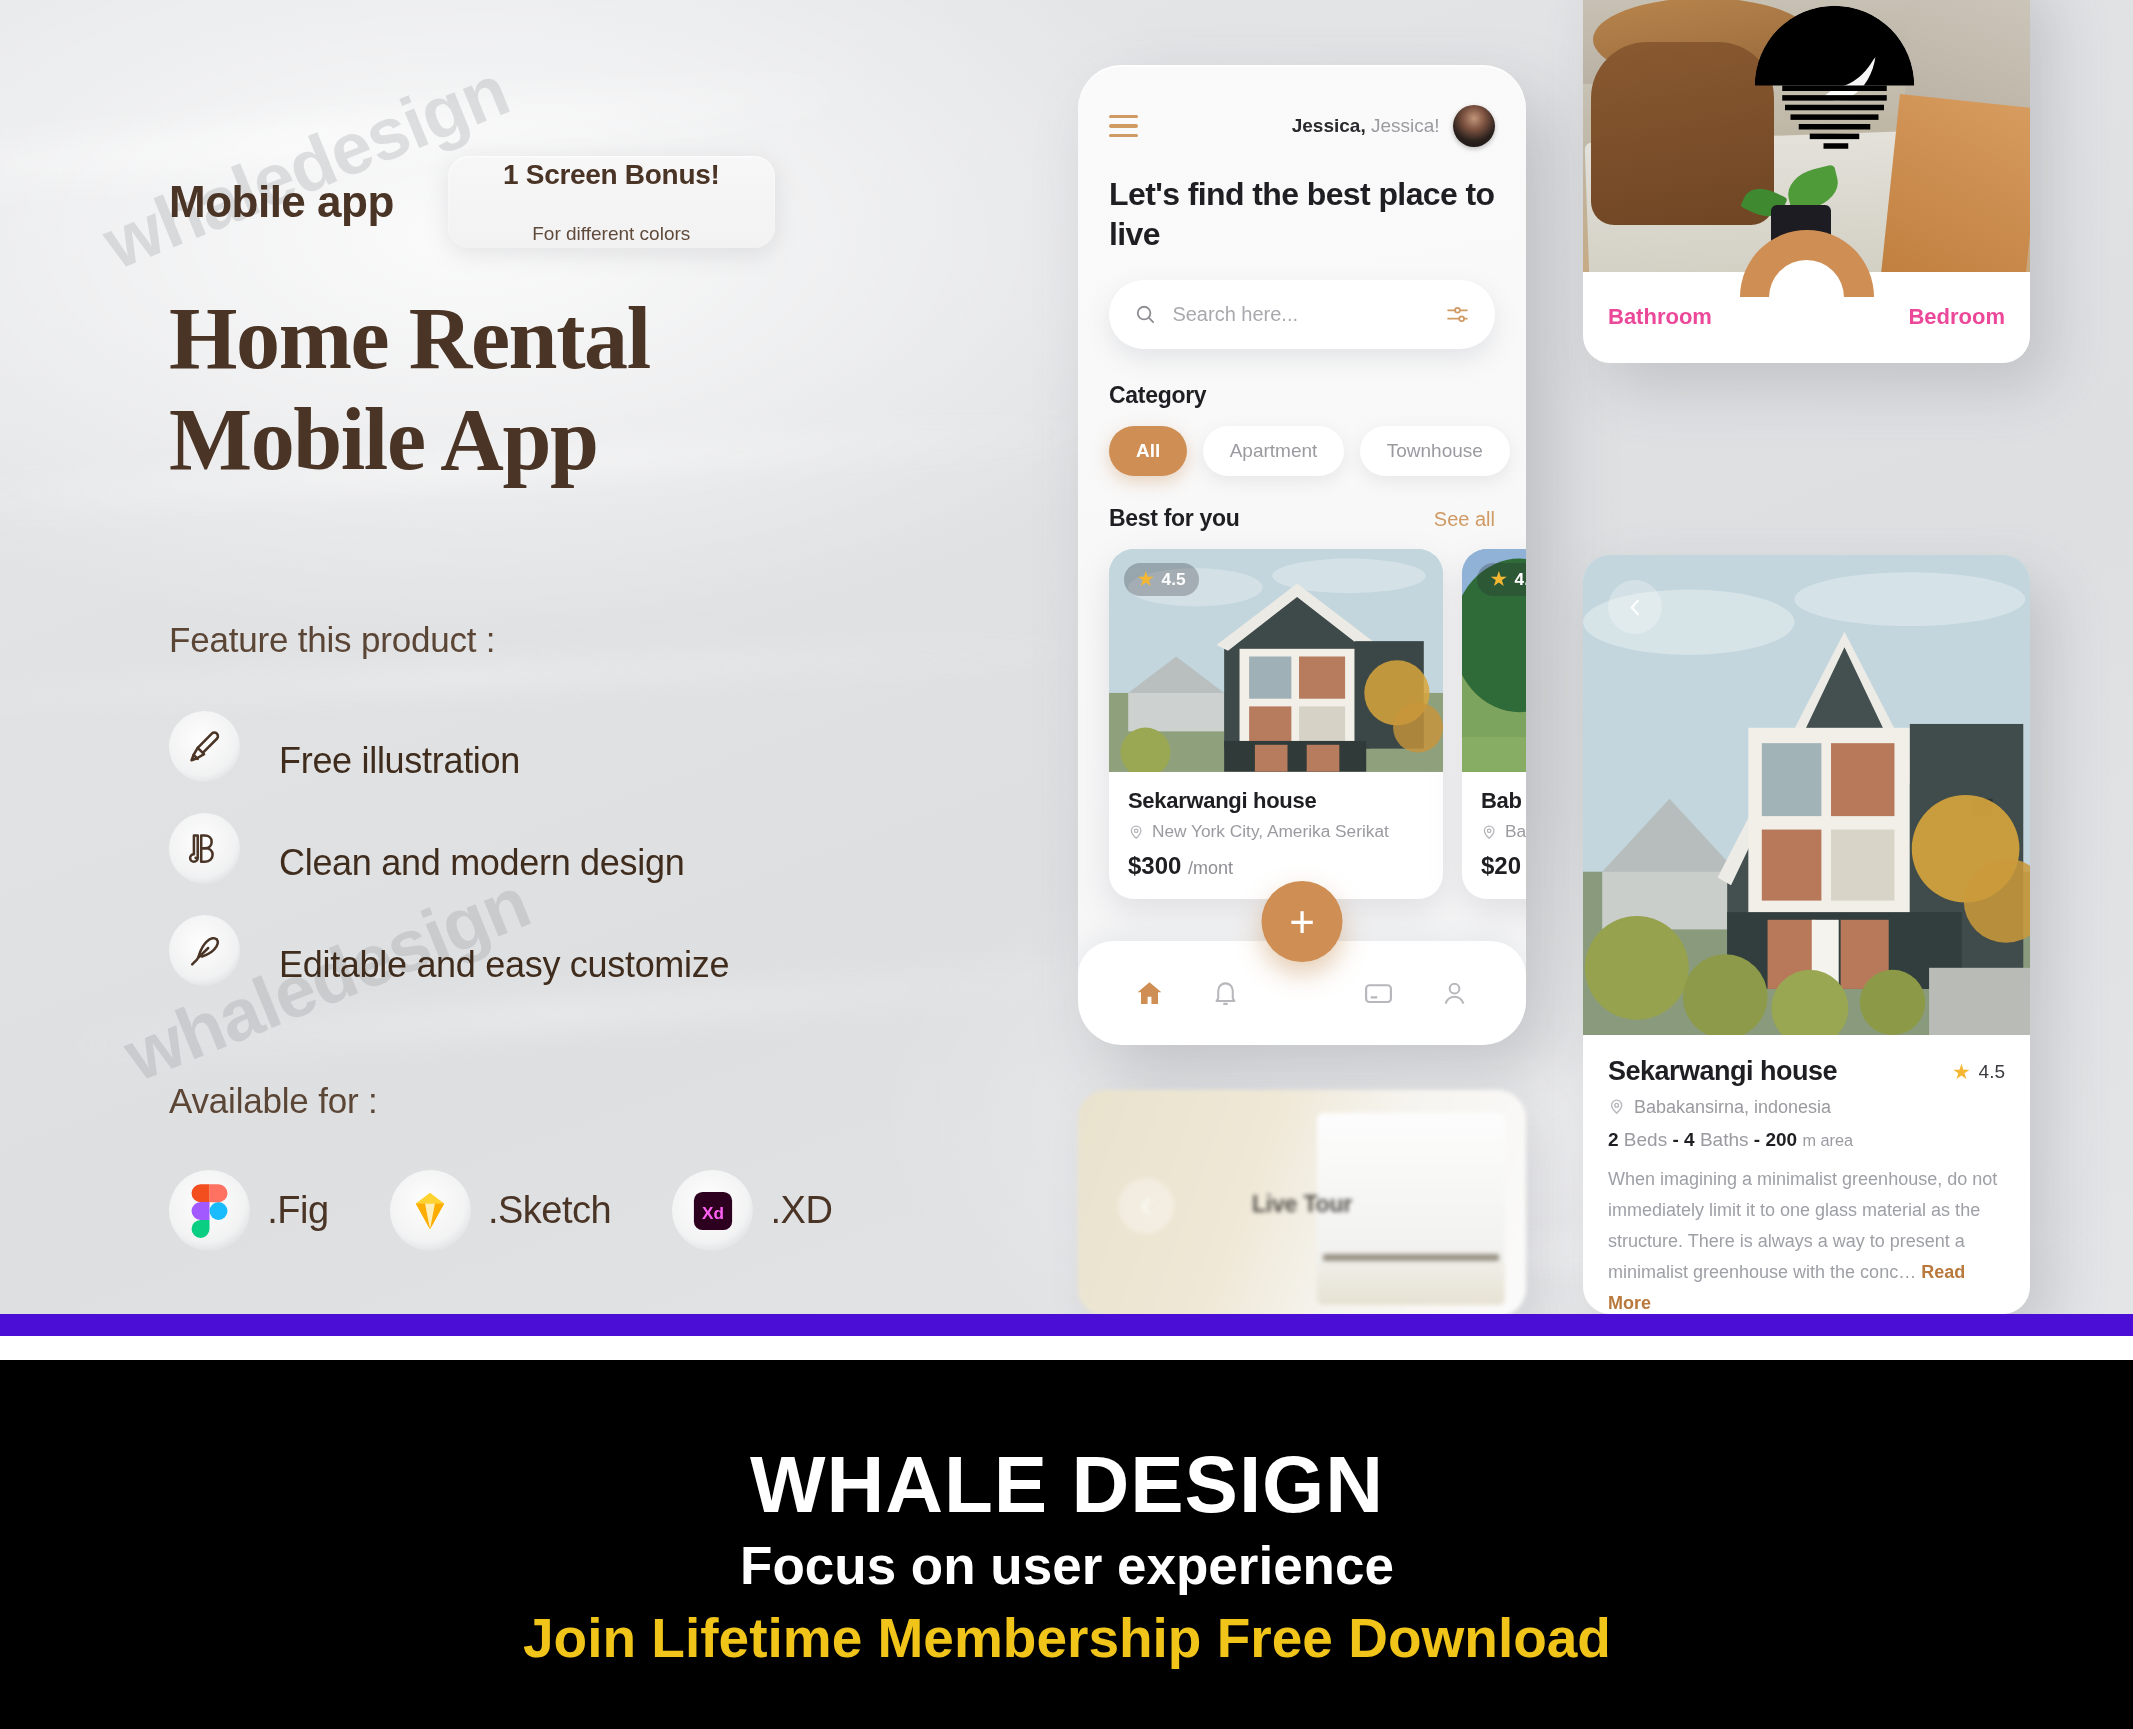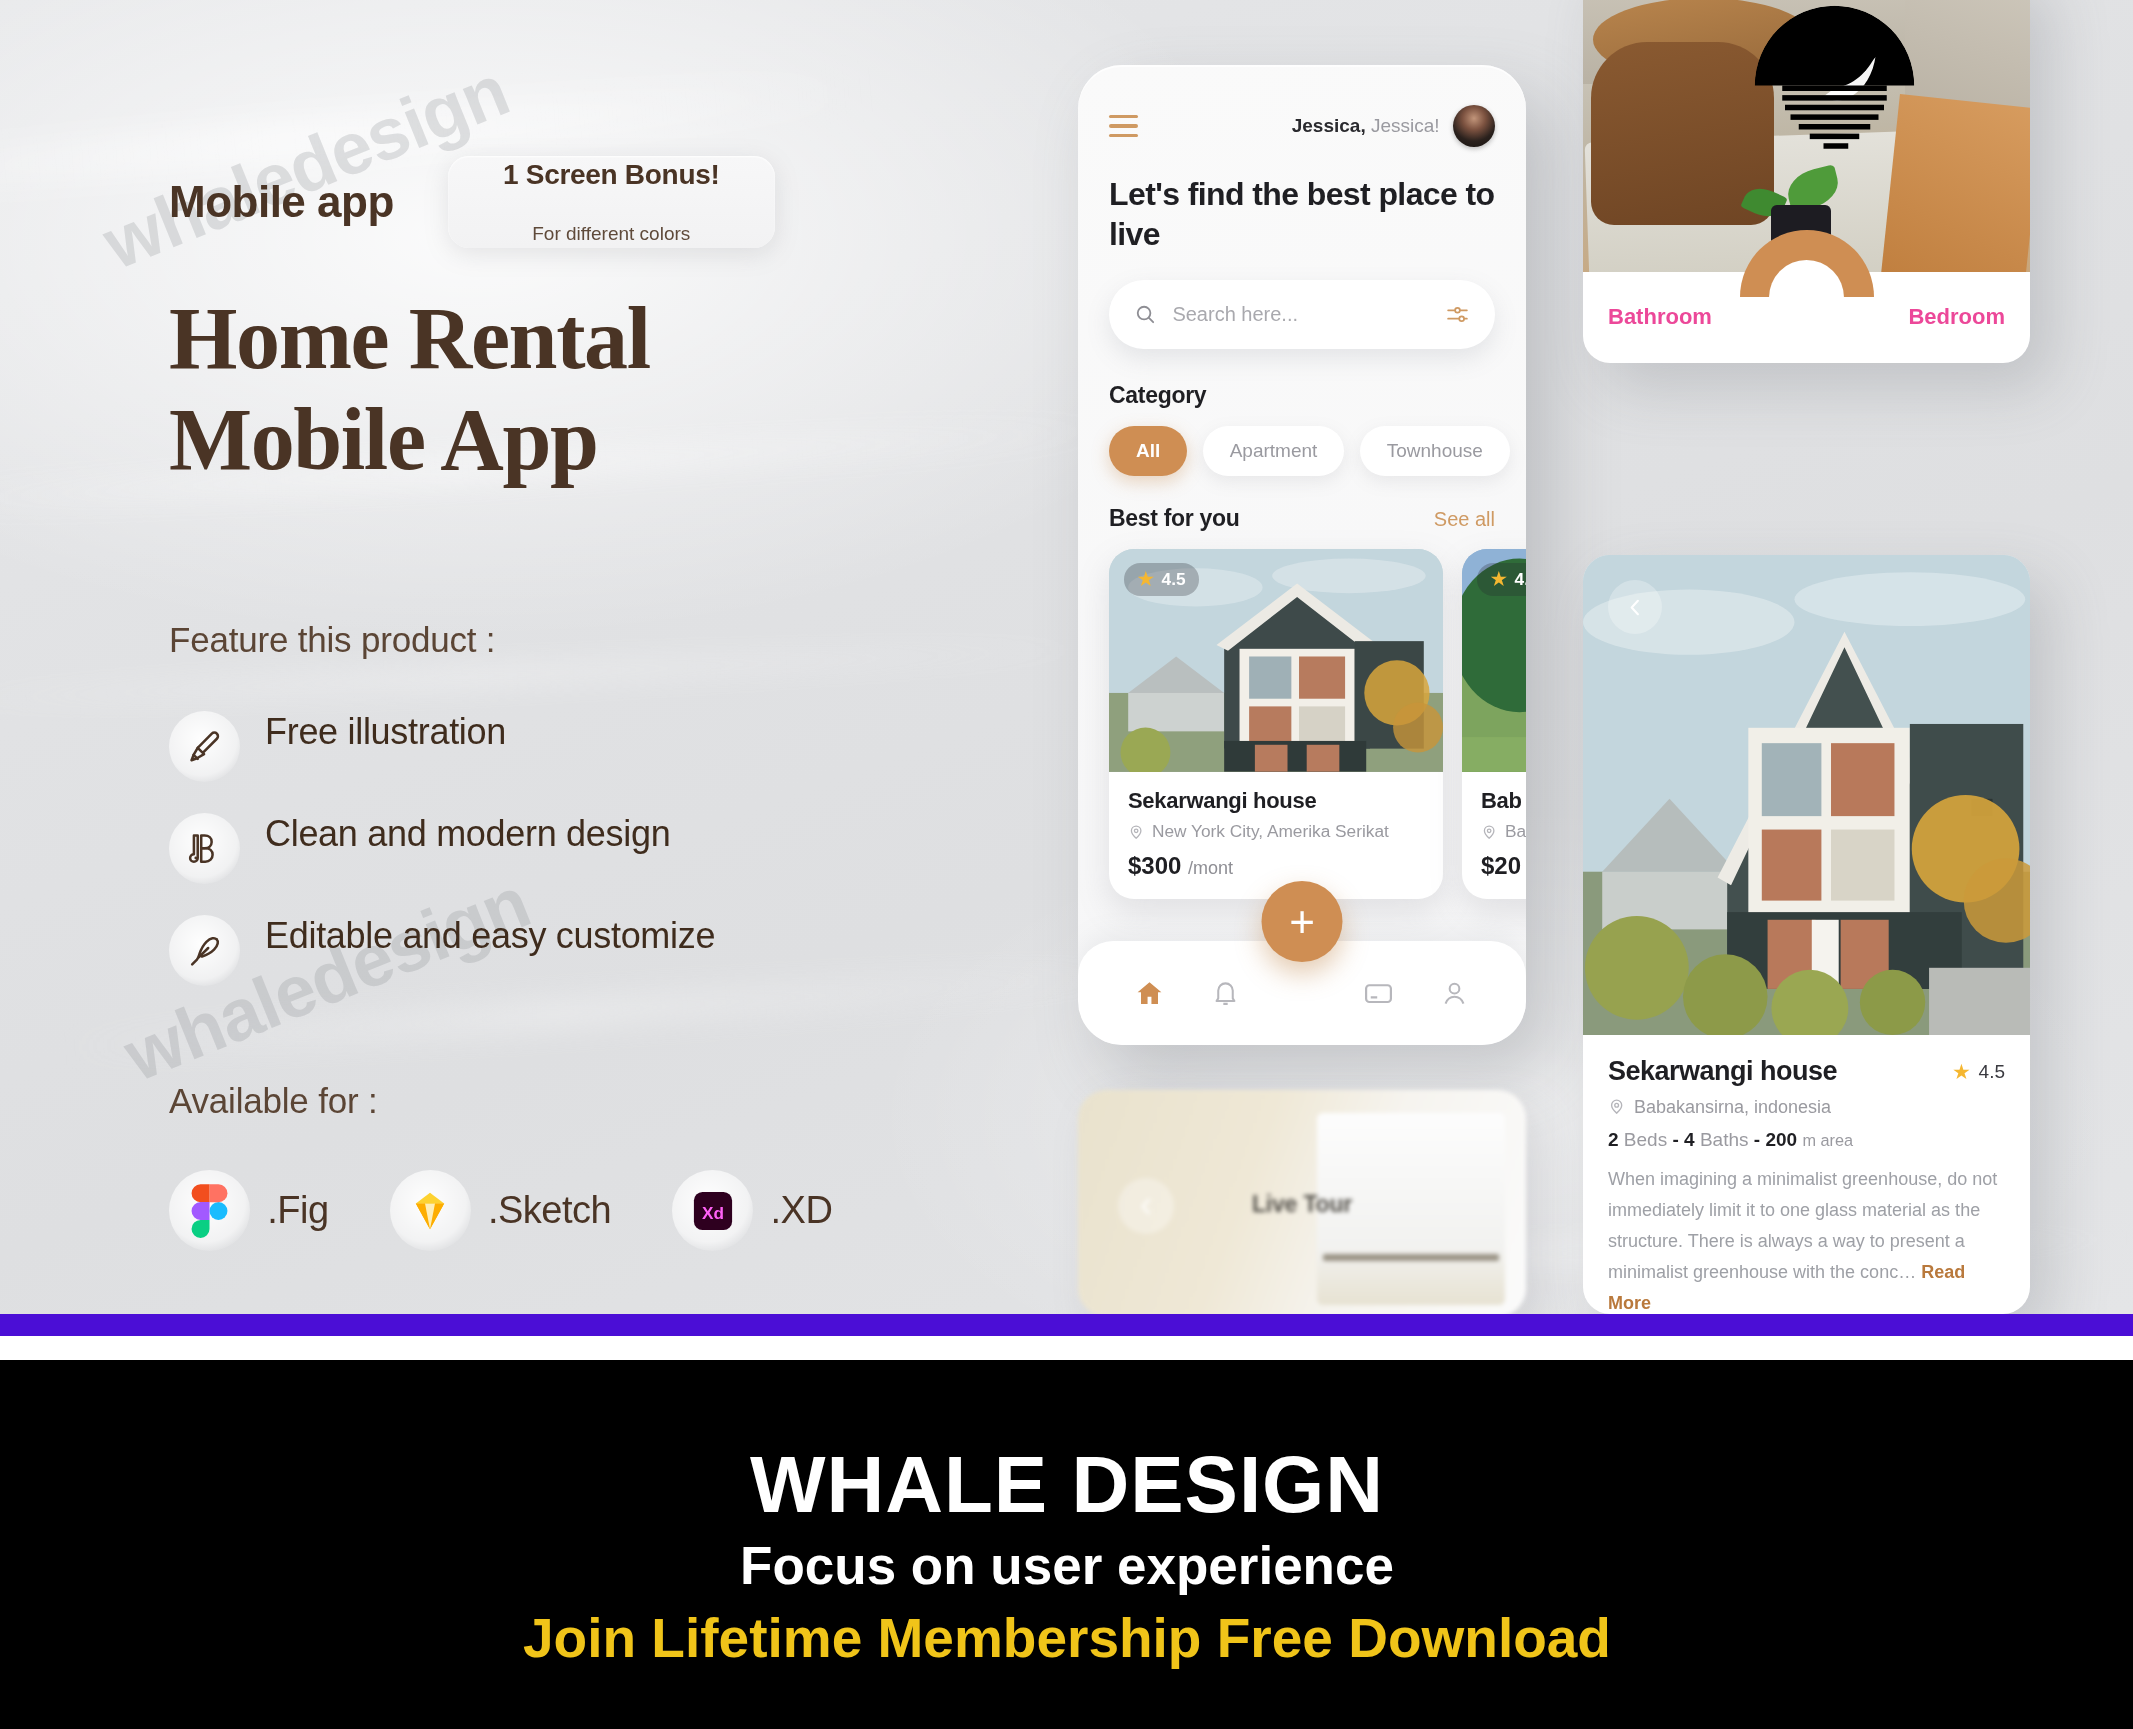--- a/index.html
+++ b/index.html
@@ -73,21 +73,21 @@
 
   .section-label {
     position: absolute; font-size: 35px; font-weight: 400;
     color: #5b4535; letter-spacing: -0.2px;
   }
   .lbl-feature   { left: 169px; top: 620px; }
   .lbl-available { left: 169px; top: 1081px; }
 
   .feature-list { position: absolute; left: 169px; top: 711px; }
   .feature-row {
-    display: flex; align-items: flex-start; gap: 25px;
+    display: flex; align-items: flex-end; gap: 39px;
     height: 71px; margin-bottom: 31px;
   }
   .feat-ic {
     width: 71px; height: 71px; border-radius: 50%;
     background: radial-gradient(circle at 45% 40%, rgba(255,255,255,0.98) 0%, rgba(255,255,255,0.55) 62%, rgba(255,255,255,0) 78%);
     display:flex; align-items:center; justify-content:center;
     flex: 0 0 auto;
   }
   .feat-ic svg { width: 38px; height: 38px; }
   .feat-txt { font-size: 36px; font-weight: 400; color: #3f2c1d; letter-spacing:-0.3px;}

